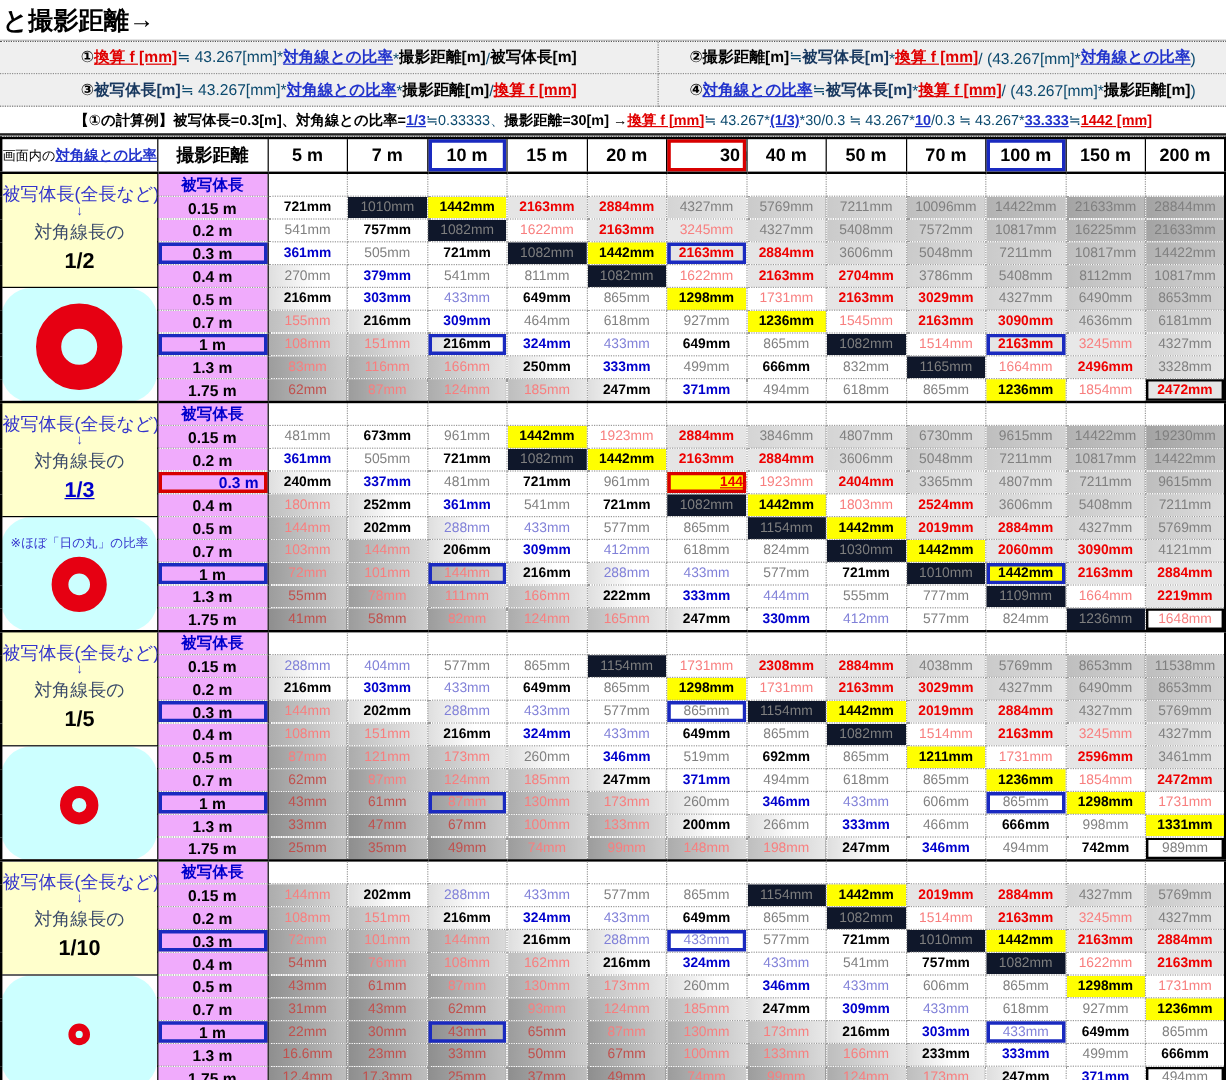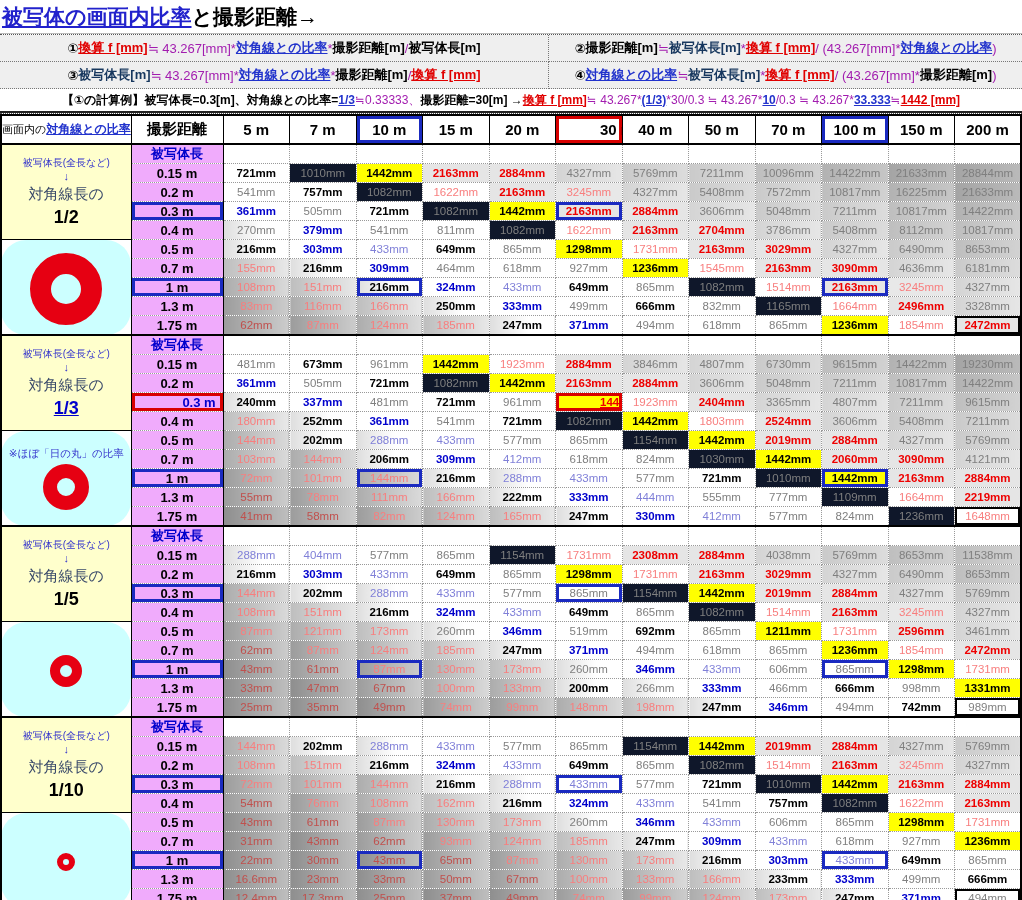--- a/index.html
+++ b/index.html
@@ -15,21 +15,21 @@
 
   
   .formulas{border:1px dotted #555;border-left:none;border-right:none;}
   .f-grid{display:grid;grid-template-columns:549px 473px;}
   .f-cell{height:26px;display:flex;align-items:center;justify-content:center;
           font-size:13px;white-space:nowrap;background:#EFEFEF;
           border-bottom:1px dotted #777;overflow:hidden;}
   .f-cell.fc-l{border-right:1px dotted #777;}
   .f-example{height:22px;display:flex;align-items:center;justify-content:center;
              font-size:12px;white-space:nowrap;background:#fff;border-bottom:2px solid #222;overflow:hidden;}
-  .seg-k{color:#a21caf;}
+  .seg-k{color:#0c4a6e;}
   .seg-kb{color:#000;font-weight:bold;}
   .seg-nb{color:#17375E;font-weight:bold;}
   .seg-r{color:#E00000;font-weight:bold;text-decoration:underline;}
   .seg-b{color:#2233CC;font-weight:bold;text-decoration:underline;}
 
   
   table{border-collapse:collapse;table-layout:fixed;width:1022px;}
   col.c-ratio{width:130px;} col.c-dist{width:92px;}
   td,th{padding:0;overflow:hidden;white-space:nowrap;}
   th{height:27px;font-size:15px;font-weight:bold;background:#fff;
@@ -42,21 +42,21 @@
   td.val{height:18px;font-size:11.5px;text-align:center;border:1px dotted #999;}
   tr.sec-top td{border-top:2px solid #000;}
   tr.empty-row td.val{background:#fff;}
   table{border:2px solid #000;}
   td.val:last-child{border-right:1px solid #000;}
 
   
   td.ratio{border:1px solid #000;text-align:center;vertical-align:middle;}
   td.ratio.r-top{background:#FFFFCC;}
   td.ratio.r-bot{background:#CCFFFF;border-radius:25px;}
-  .r-small{color:#3333CC;font-size:10px;line-height:15px;}
+  .r-small{color:#3333CC;font-size:15px;line-height:15px;}
   .r-arrow{color:#3333CC;font-size:11px;line-height:13px;}
   .r-diag{color:#3A4A6A;font-size:15px;line-height:22px;}
   .r-frac{font-size:18px;font-weight:bold;line-height:24px;color:#000;}
   .r-frac.frac-blue{color:#0000CC;text-decoration:underline;}
   .r-note{color:#3333CC;font-size:10.5px;line-height:14px;}
   .donut{border-radius:50%;background:transparent;margin:4px auto 0;}
 
   
   .t-dred{color:#C0504D;}
   .t-pink{color:#F87E7E;}
@@ -88,21 +88,20 @@
   .box-blue{box-shadow:inset 0 0 0 3px #1A2AC0;}
   .box-red{box-shadow:inset 0 0 0 3px #D80000;padding-left:44px;}
   .box-black{box-shadow:inset 0 0 0 2px #000;}
 </style>
 </head>
 <body>
 
 <div class="wrap">
 
   <div class="title">
-    <span class="t-subject">被写体の画面内比率</span>
       <span class="t-plain">と</span>
       <span class="t-plain" style="font-weight:bold">撮影距離</span>
       <span class="t-plain"> → </span>
   </div>
 
   <div class="formulas">
     <div class="f-grid">
       <div class="f-cell fc-l" id="f1">
           <span class="seg-kb">①</span>
           <span class="seg-r">換算 f [mm]</span>

